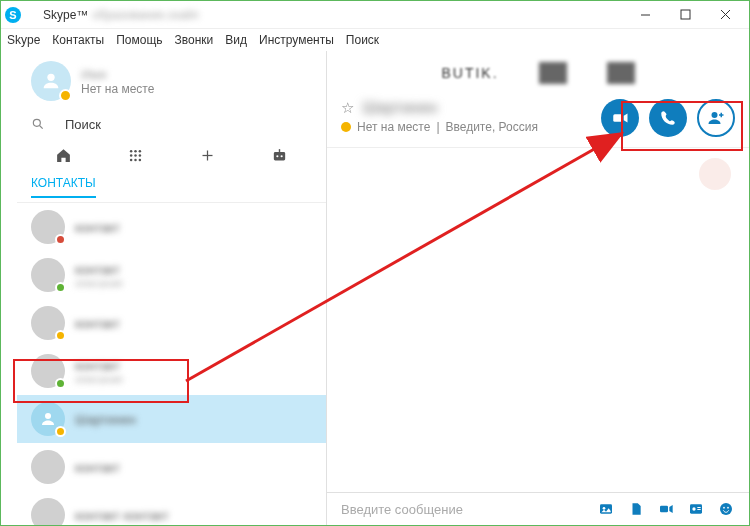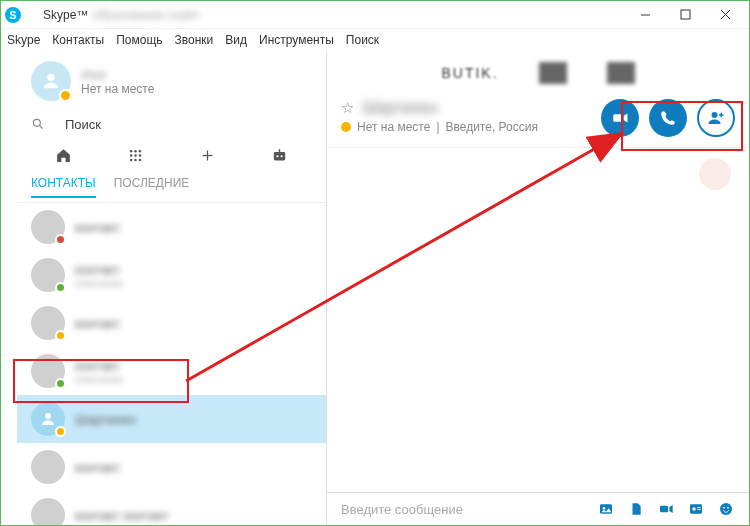--- a/index.html
+++ b/index.html
@@ -155,21 +155,20 @@
             <rect x="4" y="7" width="16" height="12" rx="2" fill="#555"></rect>
             <circle cx="9" cy="13" r="1.5" fill="#fff"></circle>
             <circle cx="15" cy="13" r="1.5" fill="#fff"></circle>
             <line x1="12" y1="3" x2="12" y2="7" stroke="#555" stroke-width="2"></line>
           </svg>
       </div>
     </div>
 
     <div class="tabs">
       <div class="tab active">КОНТАКТЫ</div>
-      <div class="tab">ПОСЛЕДНИЕ</div>
     </div>
 
     <div class="contact-list">
       <div class="contact">
         <div class="c-avatar">
             <div class="sd busy"></div>
           </div>
         <div class="c-text">
             <div class="c-name">контакт</div>
           </div>

